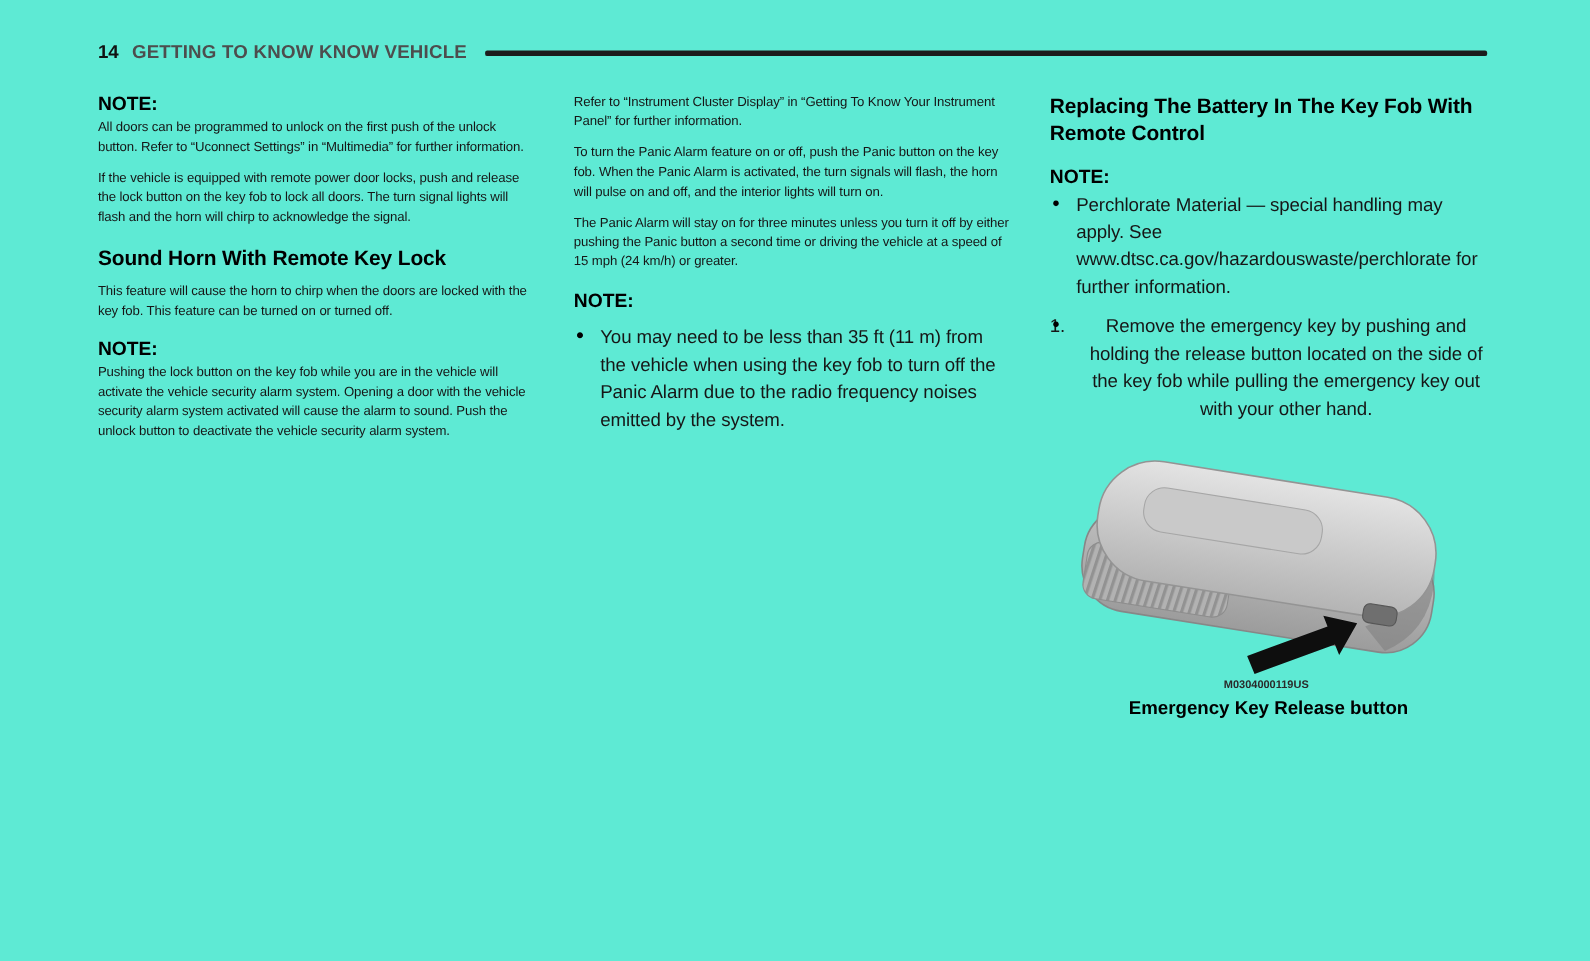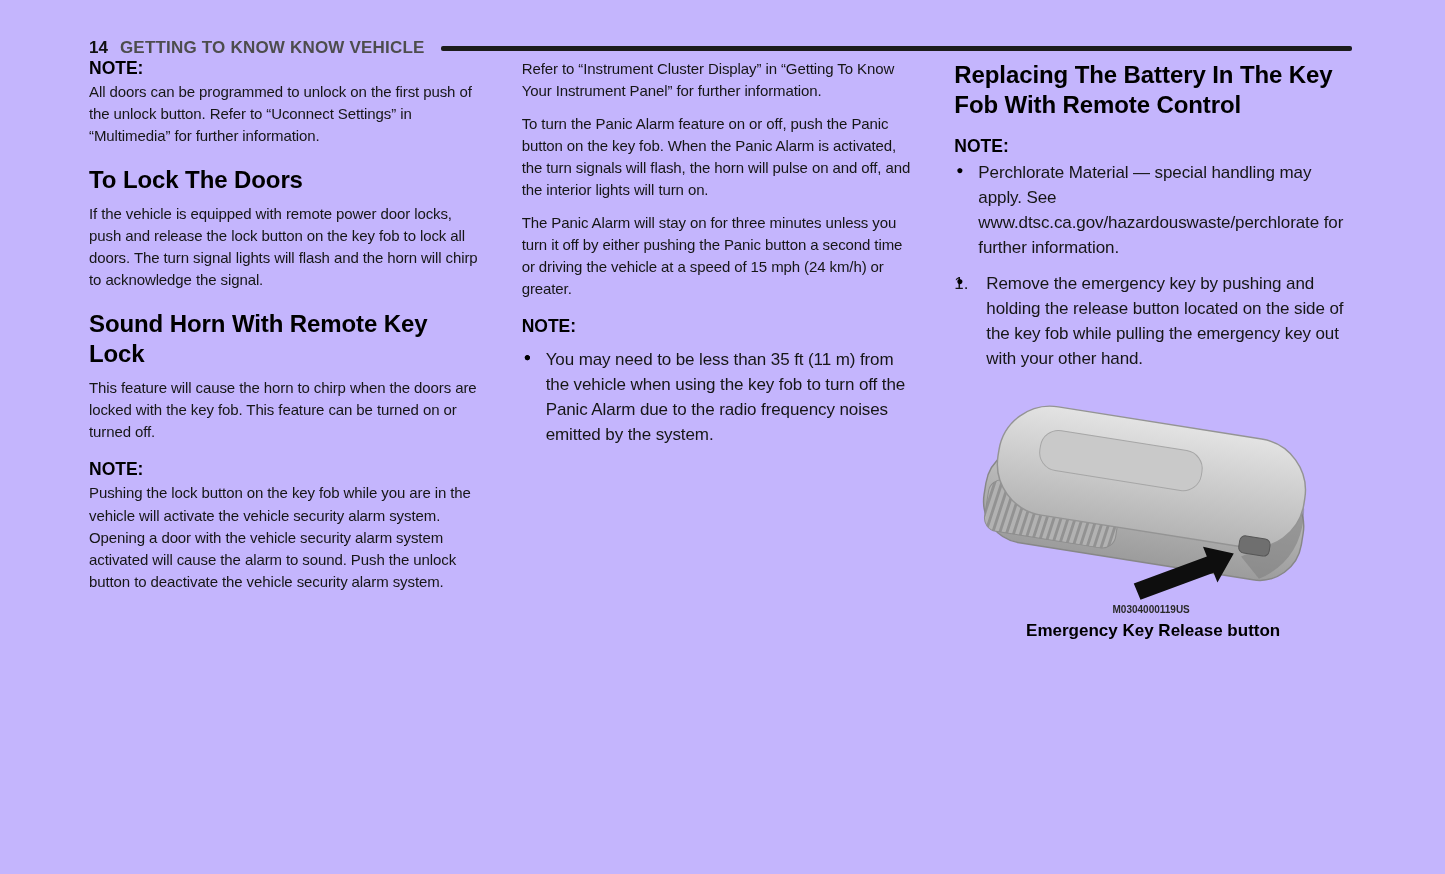--- a/index.html
+++ b/index.html
@@ -7,21 +7,21 @@
   body {
     font-family: "Liberation Sans", sans-serif;
     color: #1a1a1a;
     width: 1445px;
     height: 874px;
     overflow: hidden;
   }
   .page {
     width: 1445px;
     height: 874px;
-    background: #c4b5fd;
+    background: #5eead4;
     position: relative;
     padding: 38px 93px 0 89px;
   }
   
   .page-header {
     display: flex;
     align-items: center;
   }
   .page-num {
     font-size: 17px;
@@ -38,35 +38,36 @@
   }
   .header-rule {
     flex: 1;
     height: 5px;
     background: #1c1c1c;
     margin-left: 16px;
     border-radius: 2px;
   }
   
   .columns {
+    margin-top: 26px;
     display: grid;
     grid-template-columns: repeat(3, 1fr);
     column-gap: 35px;
     align-items: start;
   }
   .col { min-width: 0; }
   .body {
-    font-size: 15px;
+    font-size: 12px;
     line-height: 1.47;
     letter-spacing: -0.1px;
     margin: 0 0 11px 0;
     color: #161616;
   }
   h2.h {
-    font-size: 24px;
+    font-size: 19px;
     line-height: 1.25;
     font-weight: bold;
     color: #000;
     margin: 18px 0 8px 0;
     letter-spacing: -0.1px;
   }
   h2.h.first { margin-top: 2px; }
   .note-label {
     font-size: 17.5px;
     font-weight: bold;
@@ -101,21 +102,21 @@
     line-height: 1.47;
     letter-spacing: -0.1px;
     margin: 2px 0 11px 0;
     color: #161616;
   }
   .step-num {
     width: 24px;
     flex: 0 0 24px;
     font-weight: normal;
   }
-  .step-text { flex: 1; padding-left: 8px; }
+  .step-text { flex: 1; padding-left: 8px; text-align: center; }
   
   .figure {
     margin-top: 20px;
     width: 100%;
   }
   .fob-svg {
     display: block;
     width: 366px;
     height: 226px;
     margin: 0 auto;
@@ -145,21 +146,20 @@
     <span class="chapter">GETTING TO KNOW KNOW VEHICLE</span>
     <div class="header-rule"></div>
   </header>
 
   <main class="columns">
 
     <section class="col">
       <p class="note-label first">NOTE:</p>
       <p class="body">All doors can be programmed to unlock on the first push of the unlock button. Refer to “Uconnect Settings” in “Multimedia” for further information.</p>
 
-      <h2 class="h">To Lock The Doors</h2>
       <p class="body">If the vehicle is equipped with remote power door locks, push and release the lock button on the key fob to lock all doors. The turn signal lights will flash and the horn will chirp to acknowledge the signal.</p>
 
       <h2 class="h">Sound Horn With Remote Key Lock</h2>
       <p class="body">This feature will cause the horn to chirp when the doors are locked with the key fob. This feature can be turned on or turned off.</p>
 
       <p class="note-label">NOTE:</p>
       <p class="body">Pushing the lock button on the key fob while you are in the vehicle will activate the vehicle security alarm system. Opening a door with the vehicle security alarm system activated will cause the alarm to sound. Push the unlock button to deactivate the vehicle security alarm system.</p>
     </section>
 
     <section class="col">

